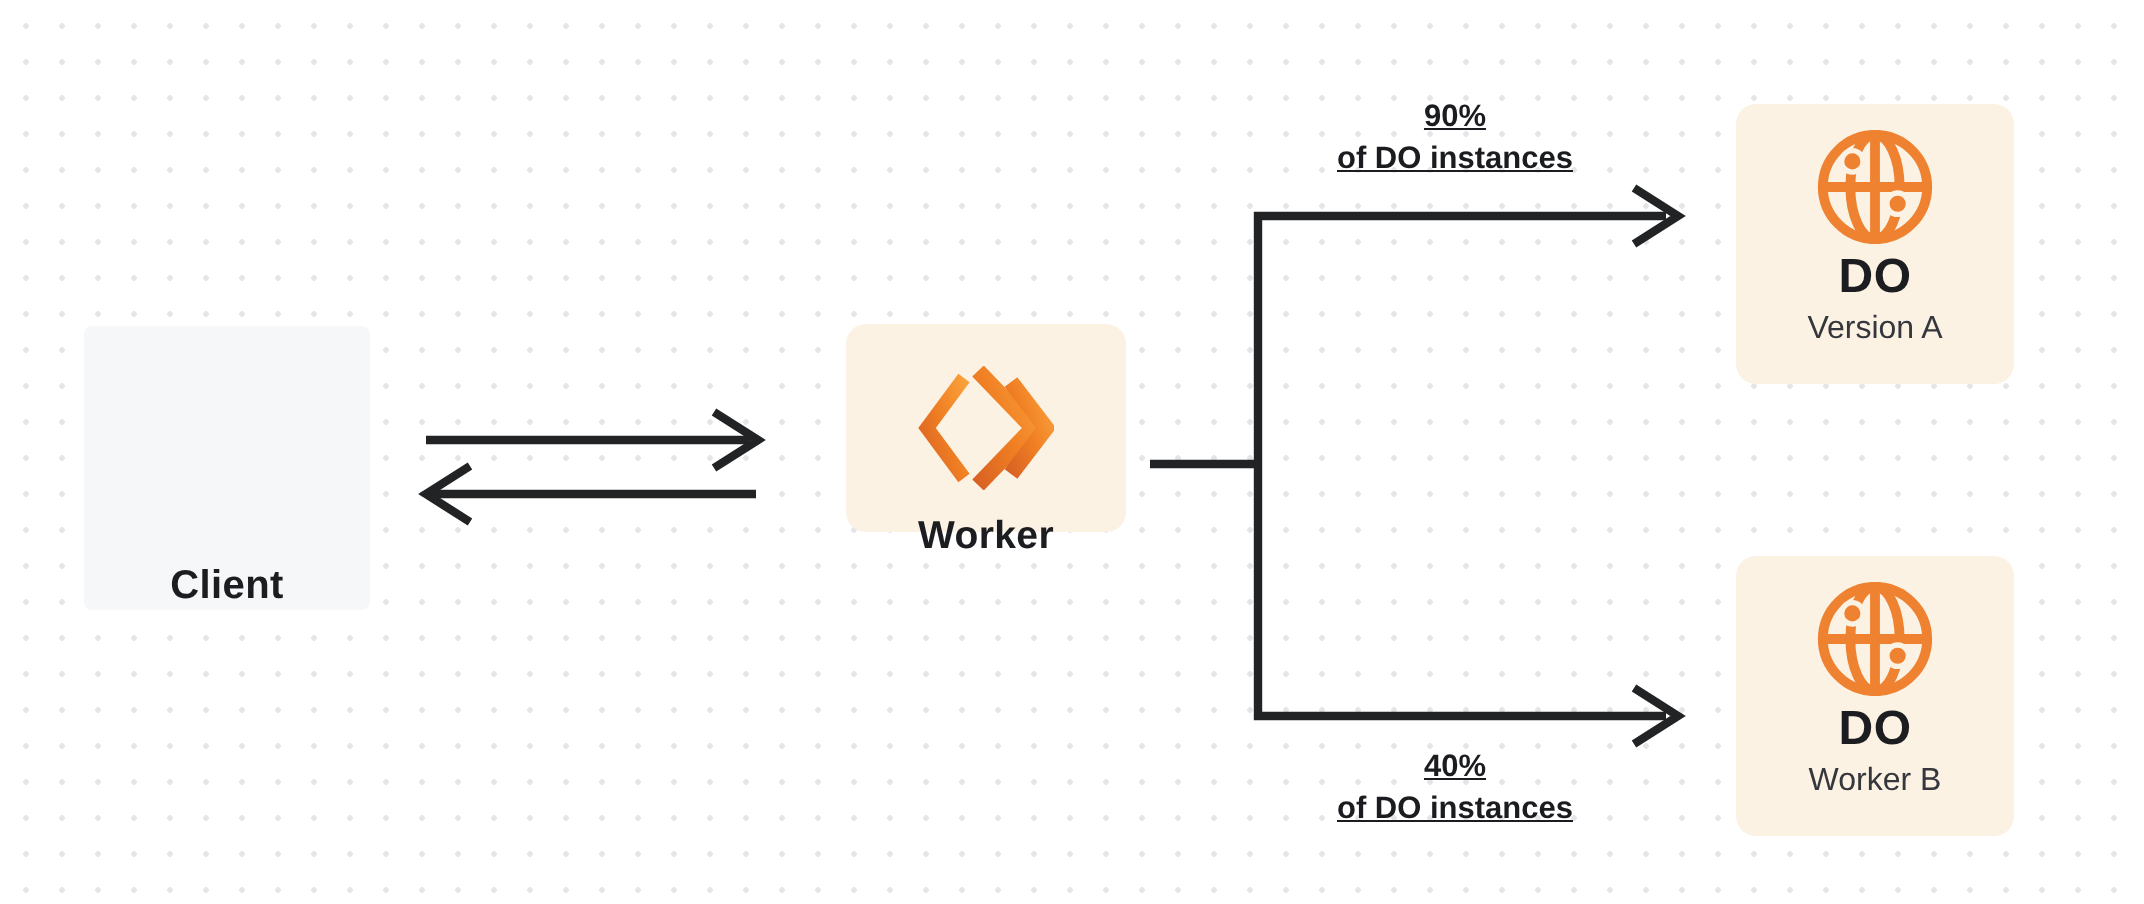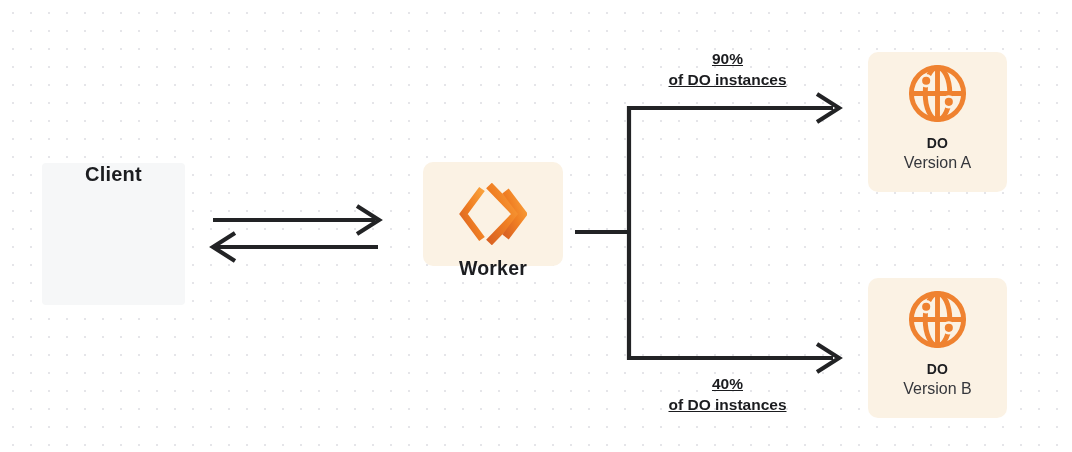--- a/index.html
+++ b/index.html
@@ -17,38 +17,38 @@
     background-size:18px 18px;
     background-position:4px 4px;
   }
   svg.connectors{
     position:absolute;left:0;top:0;width:1072px;height:452px;
     pointer-events:none;
   }
   .ln{fill:none;stroke:#222325;stroke-width:4.2;stroke-linecap:butt;stroke-linejoin:miter;}
   .node{
     position:absolute;
-    display:flex;flex-direction:column;align-items:center;justify-content:flex-start;
+    display:flex;flex-direction:column;align-items:center;justify-content:flex-end;
     box-sizing:border-box;
     color:#1c1d20;
   }
   .client-box{
     left:42px;top:163px;width:143px;height:142px;
     background:#f6f7f8;border-radius:4px;
   }
   .client-box .node-label{font-size:20px;font-weight:700;letter-spacing:.2px;}
   .cream{background:#fbf2e4;border-radius:10px;}
   .worker-box{left:406px;top:162px;width:140px;height:104px;justify-content:flex-start;margin-left:17px;}
   .worker-box .icon-wrap{margin-top:21px;height:62px;display:flex;align-items:center;}
   .worker-box .node-label{font-size:19.5px;font-weight:700;margin-top:12px;letter-spacing:.2px;}
   .do-box{width:139px;height:140px;justify-content:flex-start;}
   .do-a{left:868px;top:52px;}
   .do-b{left:868px;top:278px;}
   .do-box .icon-wrap{margin-top:10px;height:63px;display:flex;align-items:center;}
-  .do-title{font-size:14px;font-weight:700;margin-top:10px;letter-spacing:.2px;}
+  .do-title{font-size:24px;font-weight:700;margin-top:0;letter-spacing:.2px;}
   .do-subtitle{font-size:16px;font-weight:400;margin-top:3px;color:#35373c;}
   .split-label{
     position:absolute;left:620px;width:215px;
     text-align:center;font-size:15.5px;font-weight:700;line-height:21px;color:#1b1c1f;text-decoration:underline;
   }
   .split-label.top{top:48px;}
   .split-label.bottom{top:373px;}
 </style>
 </head>
 <body>
@@ -126,21 +126,21 @@
           <ellipse cx="32" cy="32" rx="12.5" ry="26.5"></ellipse>
           <path d="M32 5.5 V58.5"></path>
         </g>
         <circle cx="20.5" cy="19" r="6.8" fill="#fbf2e4"></circle>
         <circle cx="20.5" cy="19" r="4.1" fill="#ef8230"></circle>
         <circle cx="43.5" cy="40.5" r="6.8" fill="#fbf2e4"></circle>
         <circle cx="43.5" cy="40.5" r="4.1" fill="#ef8230"></circle>
       </svg>
     </span>
     <span class="do-title">DO</span>
-    <span class="do-subtitle">Version B</span>
+    <span class="do-subtitle">Worker B</span>
   </div>
 
   <div class="split-label top">
     <div>90%</div>
     <div>of DO instances</div>
   </div>
   <div class="split-label bottom">
     <div>40%</div>
     <div>of DO instances</div>
   </div>

